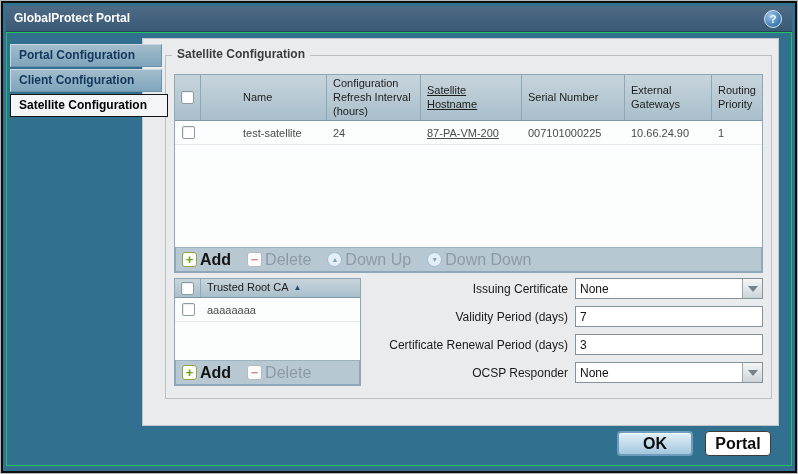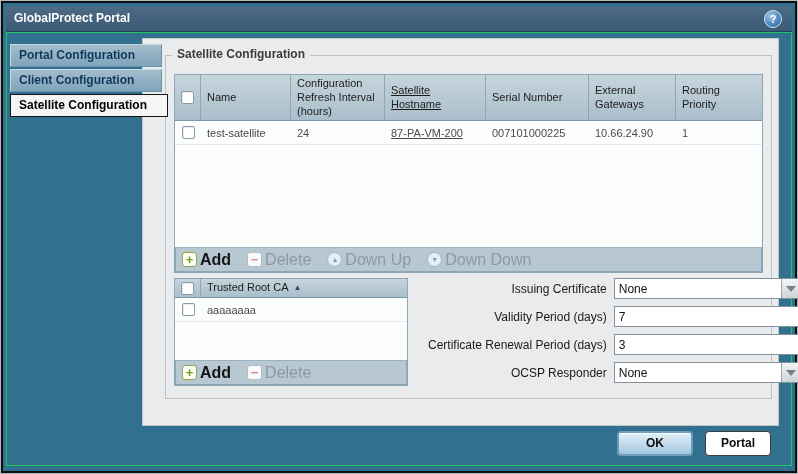--- a/index.html
+++ b/index.html
@@ -98,21 +98,21 @@
   }
   .gbody-fill { background: #fcfdfd; }
   .cb {
     display: inline-block; width: 13px; height: 13px;
     background: #ffffff; border: 1px solid #8a9aa6; border-radius: 2px;
     box-shadow: inset 1px 1px 1px rgba(0,0,0,0.08);
     cursor: pointer;
   }
   .cbcell { justify-content: center; }
   
-  .c0 { width: 26px; } .c1 { width: 90px; } .c2 { width: 94px; }
+  .c0 { width: 26px; } .c1 { width: 90px; margin-left: 36px; } .c2 { width: 94px; }
   .c3 { width: 101px; text-decoration: underline; } .c4 { width: 103px; } .c5 { width: 87px; }
   .c6 { flex: 1; }
   .sat-body { height: 126px; }
   .ca-body  { height: 62px; }
   
   .tbar {
     display: flex; align-items: center; gap: 16px;
     height: 25px; padding: 0 6px;
     background: #b7c8d3;
     border: 1px solid #8ea6b5; border-top: 1px solid #9db2bf;
@@ -128,21 +128,21 @@
   }
   .ticon.add    { background: #fbfdf6; border: 1px solid #93a447; color: #6f9d20; }
   .ticon.delete { background: #fbfbfb; border: 1px solid #b3bcc1; color: #d18d8d; }
   .ticon.move {
     border-radius: 50%; background: #e4eef6; border: 1px solid #9db9cf;
     color: #79a3c4; font-size: 7px;
   }
   .sort-arrow { font-size: 8px; color: #1d4d77; margin-left: 5px; }
   
   .bottom { display: flex; margin-top: 5px; align-items: flex-start; }
-  .ca-grid { width: 234px; flex: none; }
+  .ca-grid { width: 187px; flex: none; }
   .ca-grid .ccb { width: 26px; } .ca-grid .clabel { flex: 1; }
   
   .form { flex: 1; padding-left: 20px; }
   .frow { display: flex; align-items: center; margin-bottom: 7px; height: 21px; }
   .flabel {
     flex: 1; text-align: right; padding-right: 7px;
     font-size: 12px; color: #1a1a1a; white-space: nowrap;
   }
   .txt, .combo {
     width: 188px; height: 21px; flex: none;
@@ -160,21 +160,21 @@
   }
   .chev {
     width: 0; height: 0;
     border-left: 5px solid transparent; border-right: 5px solid transparent;
     border-top: 6px solid #76828a;
   }
   
   .footer { position: absolute; right: 20px; bottom: 9px; display: flex; gap: 12px; }
   .btn {
     height: 25px; border-radius: 4px;
-    font-size: 12px; font-weight: bold; text-align: center;
+    font-size: 16px; font-weight: bold; text-align: center;
     cursor: pointer; line-height: 21px;
   }
   .btn-ok {
     width: 76px;
     background: linear-gradient(#e2f0f8, #a3c7dd);
     border: 2px solid #6e9cbd;
     box-shadow: inset 0 1px 0 #ffffff;
     color: #0d0d0d;
   }
   .btn-cancel {

